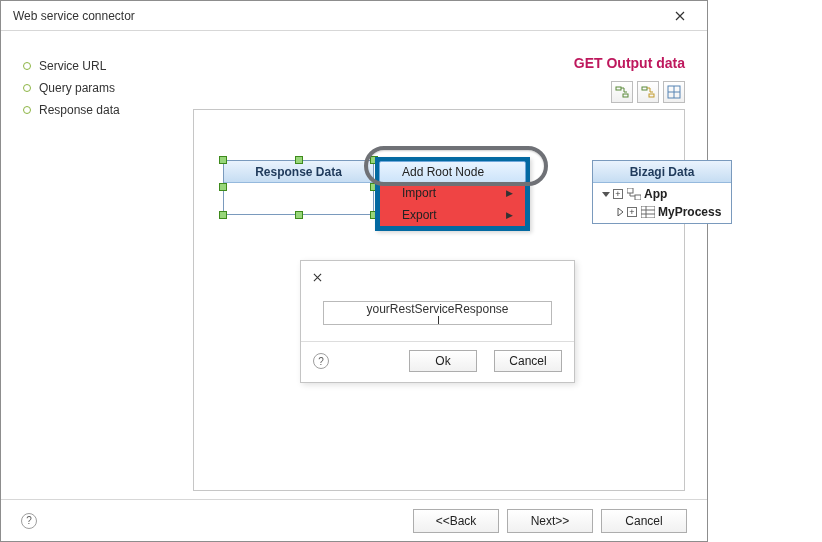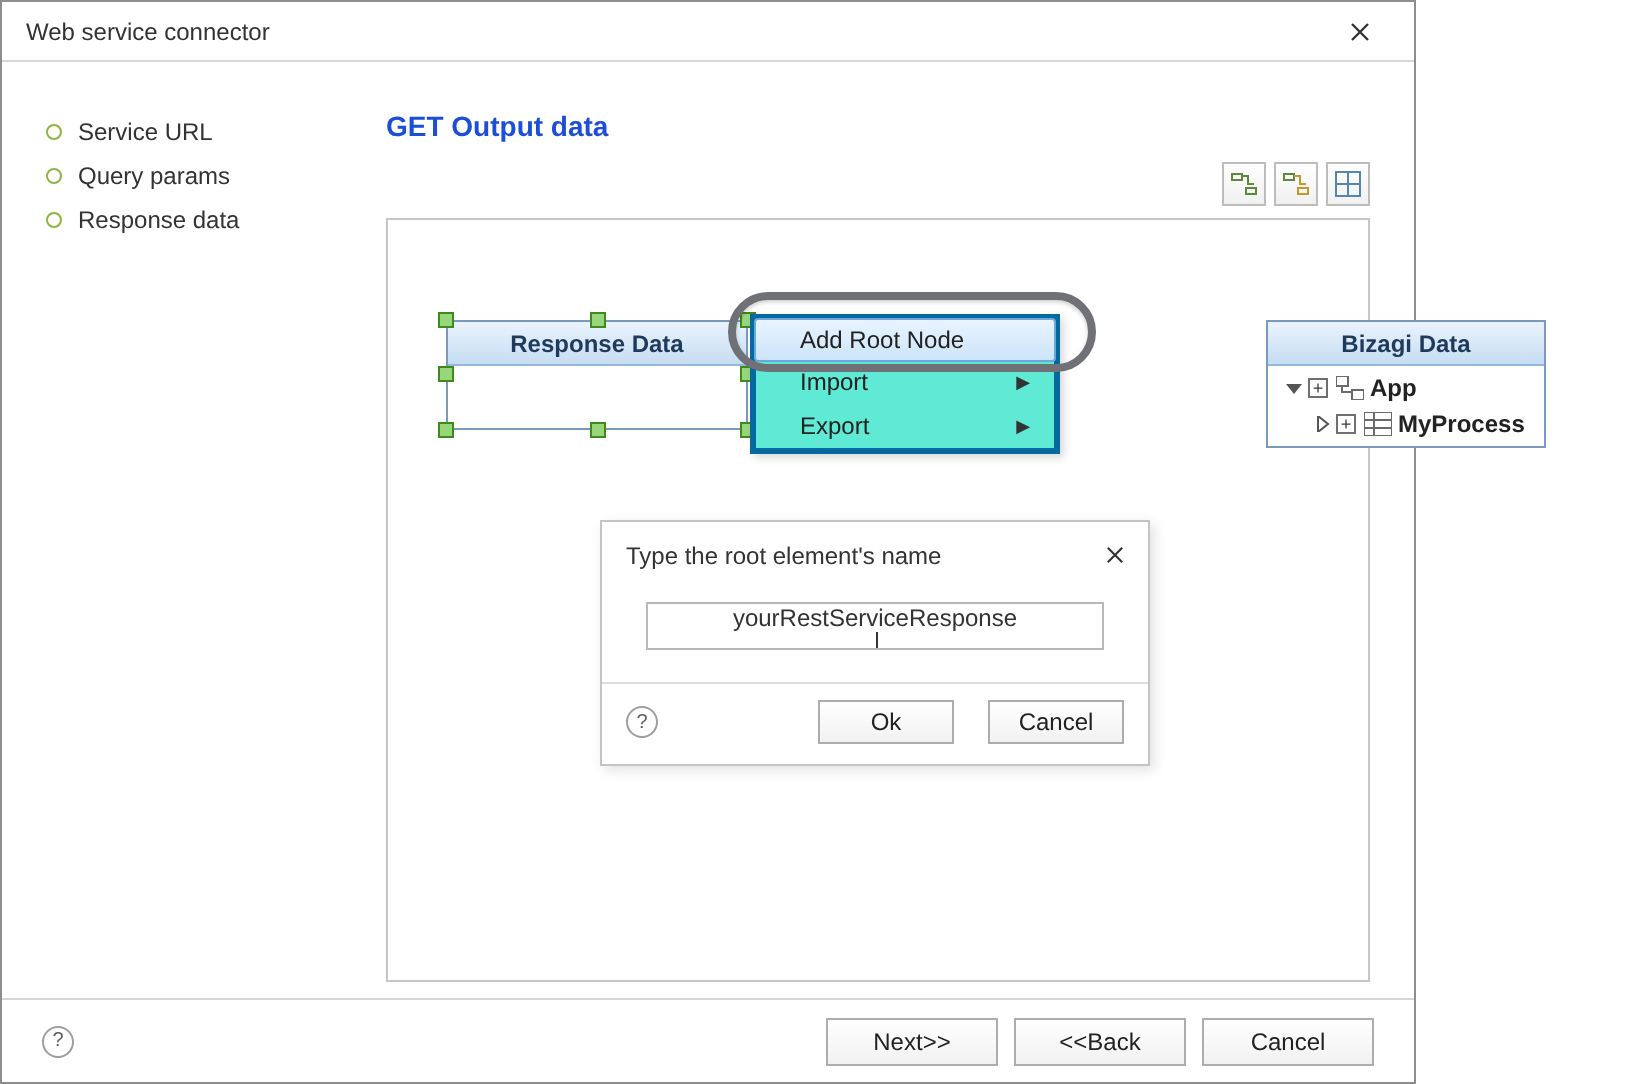--- a/index.html
+++ b/index.html
@@ -9,44 +9,44 @@
   .titlebar .close { width: 34px; height: 30px; display: flex; align-items: center; justify-content: center; cursor: pointer; }
   .titlebar .close svg { width: 10px; height: 10px; stroke: #333; stroke-width: 1.2; }
 
   .body { position: absolute; top: 32px; left: 0; right: 0; bottom: 42px; padding: 22px 22px 8px 22px; display: flex; }
   .sidebar { width: 170px; padding-top: 4px; }
   .step { display: flex; align-items: center; margin-bottom: 8px; color: #2b6fa7; cursor: pointer; }
   .step .dot { width: 8px; height: 8px; border: 1px solid #8db544; border-radius: 50%; margin-right: 8px; background: #fff; }
   .step-label { color: #333; }
 
   .main { flex: 1; position: relative; }
-  .page-title { font-size: 14px; font-weight: 600; color: #1d4ed8; margin-bottom: 10px; }
+  .page-title { font-size: 14px; font-weight: 600; color: #be185d; margin-bottom: 10px; text-align: right; }
   .toolbar { position: absolute; right: 0; top: 26px; display: flex; gap: 4px; }
   .tool-btn { width: 22px; height: 22px; border: 1px solid #bdbdbd; background: linear-gradient(#fff,#f0f0f0); display: flex; align-items: center; justify-content: center; cursor: pointer; }
   .tool-btn svg { width: 14px; height: 14px; }
 
   .canvas { position: absolute; top: 54px; left: 0; right: 0; bottom: 0; border: 1px solid #c6c6c6; background: #fff; }
 
   
   .rd-box { position: absolute; left: 29px; top: 50px; width: 151px; height: 55px; border: 1px solid #7a9abd; background: #fff; }
   .rd-head { height: 22px; background: linear-gradient(#eaf3fd,#c6ddf3); border-bottom: 1px solid #95b9dd; display: flex; align-items: center; justify-content: center; font-weight: 700; color: #1f3a5b; }
   .handle { position: absolute; width: 8px; height: 8px; border: 1px solid #3e8a1c; background: #97d67a; }
   .h-tl { left: -5px; top: -5px; } .h-tm { left: 71px; top: -5px; } .h-tr { right: -5px; top: -5px; }
   .h-ml { left: -5px; top: 22px; } .h-mr { right: -5px; top: 22px; }
   .h-bl { left: -5px; bottom: -5px; } .h-bm { left: 71px; bottom: -5px; } .h-br { right: -5px; bottom: -5px; }
 
   
-  .ctx { position: absolute; left: 181px; top: 47px; width: 155px; border: 3px solid #0369a1; background: #5eead4; box-shadow: 2px 2px 4px rgba(0,0,0,0.15); }
+  .ctx { position: absolute; left: 181px; top: 47px; width: 155px; border: 5px solid #0369a1; background: #ef4444; box-shadow: 2px 2px 4px rgba(0,0,0,0.15); }
   .ctx-item { height: 22px; display: flex; align-items: center; justify-content: space-between; padding: 0 12px 0 22px; cursor: pointer; color: #222; }
   .ctx-item.hl { background: linear-gradient(#e9f4ff,#cde4fa); border: 1px solid #6ea7db; margin: -1px; height: 22px; border-radius: 2px; }
   .ctx-item .arrow { font-size: 9px; color: #333; }
   .oval { position: absolute; left: 170px; top: 36px; width: 184px; height: 40px; border: 4px solid #6f7176; border-radius: 22px; pointer-events: none; box-shadow: 0 1px 2px rgba(0,0,0,0.2) inset; }
 
   
-  .bz-box { position: absolute; left: 398px; top: 50px; width: 140px; border: 1px solid #7a9abd; background: #fff; margin-left: 41px; }
+  .bz-box { position: absolute; left: 398px; top: 50px; width: 140px; border: 1px solid #7a9abd; background: #fff; }
   .bz-box .rd-head { justify-content: center; }
   .bz-body { padding: 2px 4px; }
   .tree-row { display: flex; align-items: center; height: 18px; white-space: nowrap; }
   .tree-row .ind1 { width: 4px; } .tree-row .ind2 { width: 18px; }
   .tw { width: 10px; height: 10px; display: inline-flex; align-items: center; justify-content: center; margin-right: 2px; }
   .tw svg { width: 8px; height: 8px; fill: #555; }
   .plusbox { width: 10px; height: 10px; border: 1px solid #6f6f6f; display: inline-flex; align-items: center; justify-content: center; font-size: 9px; line-height: 7px; color: #3a3a3a; margin-right: 4px; cursor: pointer; }
   .ico { width: 14px; height: 12px; display: inline-flex; align-items: center; justify-content: center; margin-right: 3px; }
   .ico svg { width: 14px; height: 12px; }
   .tree-label { font-weight: 700; color: #222; }
@@ -194,21 +194,20 @@
                     <line x1="5" y1="0" x2="5" y2="12" stroke="#6a6a6a"></line>
                   </svg>
               </span>
               <span class="tree-label">MyProcess</span>
             </div>
           </div>
         </div>
 
         <div class="modal">
           <div class="modal-head">
-            <span>Type the root element's name</span>
             <span class="close2">
               <svg viewBox="0 0 10 10">
                   <path d="M1 1 L9 9 M9 1 L1 9" fill="none"></path>
                 </svg>
             </span>
           </div>
           <div class="modal-body">
             <div class="modal-input" style="display:flex;align-items:center;">
               <span>yourRestServiceResponse</span>
                 <span class="cursor"></span>
@@ -223,18 +222,18 @@
             <button class="btn">Cancel</button>
           </div>
         </div>
 
       </div>
     </div>
   </div>
 
   <div class="footer">
     <span class="help">?</span>
+    <button class="fbtn">&lt;&lt;Back</button>
     <button class="fbtn">Next&gt;&gt;</button>
-    <button class="fbtn">&lt;&lt;Back</button>
     <button class="fbtn">Cancel</button>
   </div>
 
 </div>
 
 </body></html>

